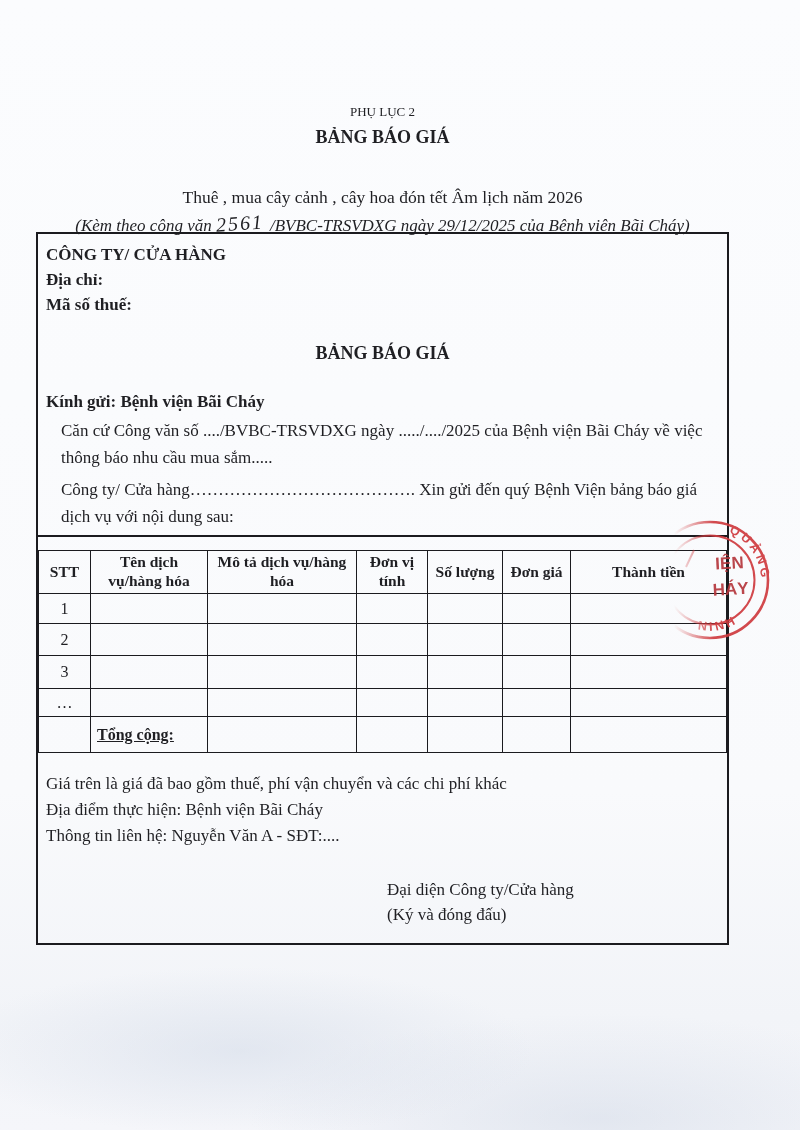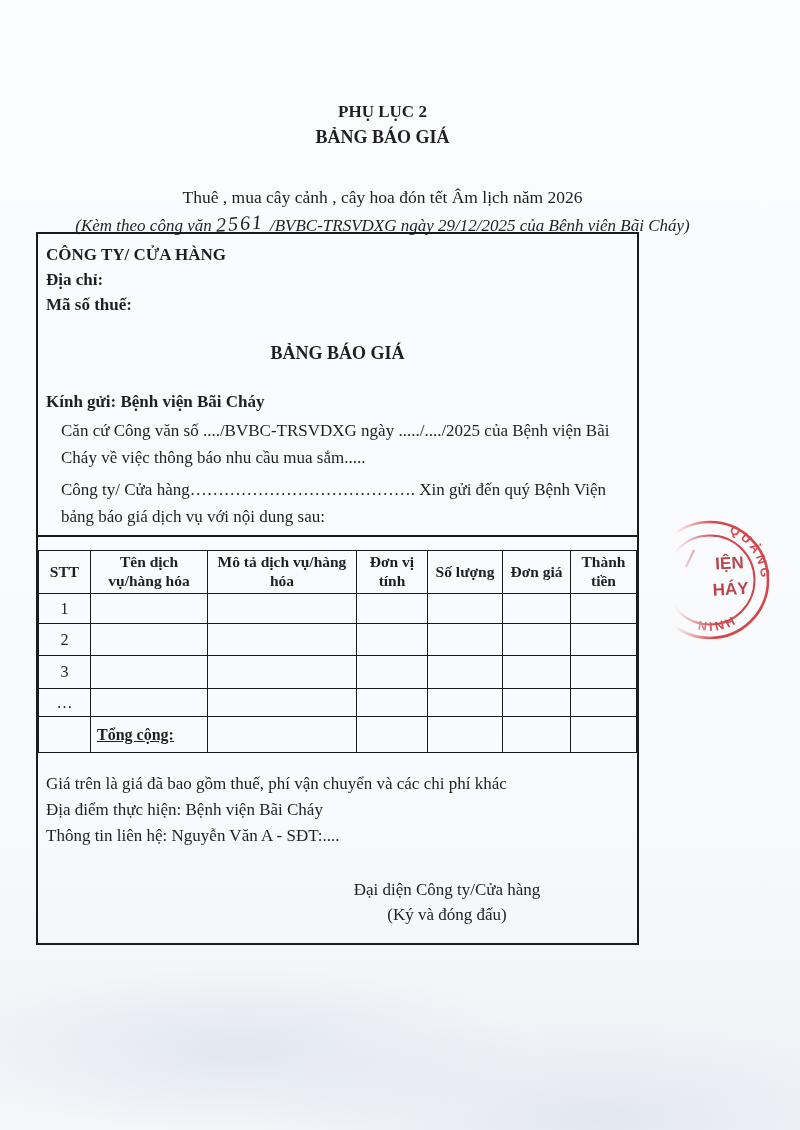--- a/index.html
+++ b/index.html
@@ -22,39 +22,39 @@
   }
 
   
   .doc-header {
     position: absolute;
     left: 36px;
     top: 100px;
     width: 693px;
     text-align: center;
   }
-  .hdr-appendix { font-size: 17px; font-weight: bold; line-height: 24px; }
+  .hdr-appendix { font-size: 13px; font-weight: normal; line-height: 24px; }
   .hdr-title    { font-size: 18px; font-weight: bold; line-height: 26px; }
   .hdr-subtitle { font-size: 17.5px; line-height: 27px; margin-top: 34px; }
   .hdr-ref      { font-size: 17px; font-style: italic; line-height: 27px; white-space: nowrap; }
   .handwritten {
     display: inline-block;
     font-size: 20px;
     font-style: italic;
     letter-spacing: 2px;
     transform: rotate(-4deg) translateY(-1px);
     margin: 0 2px 0 4px;
   }
 
   
   .main-box {
     position: absolute;
     left: 36px;
     top: 232px;
-    width: 603px;
+    width: 693px;
     height: 713px;
     border: 2px solid #1b1b1f;
     box-sizing: border-box;
     font-size: 17px;
   }
   .company-block { padding-top: 8px; }
   .company-line { margin: 0 8px; font-weight: bold; line-height: 25px; }
   .inner-title {
     margin-top: 24px;
     text-align: center;
@@ -115,21 +115,21 @@
     text-align: left !important;
     padding-left: 6px !important;
   }
 
   
   .notes { margin: 18px 8px 0 8px; }
   .note-line { line-height: 26px; }
   .signature {
     margin: 28px 40px 0 auto;
     width: 300px;
-    text-align: center;
+    text-align: left;
     line-height: 25px;
   }
 
   
   .stamp {
     position: absolute;
     left: 620px;
     top: 492px;
     width: 180px;
     height: 180px;

